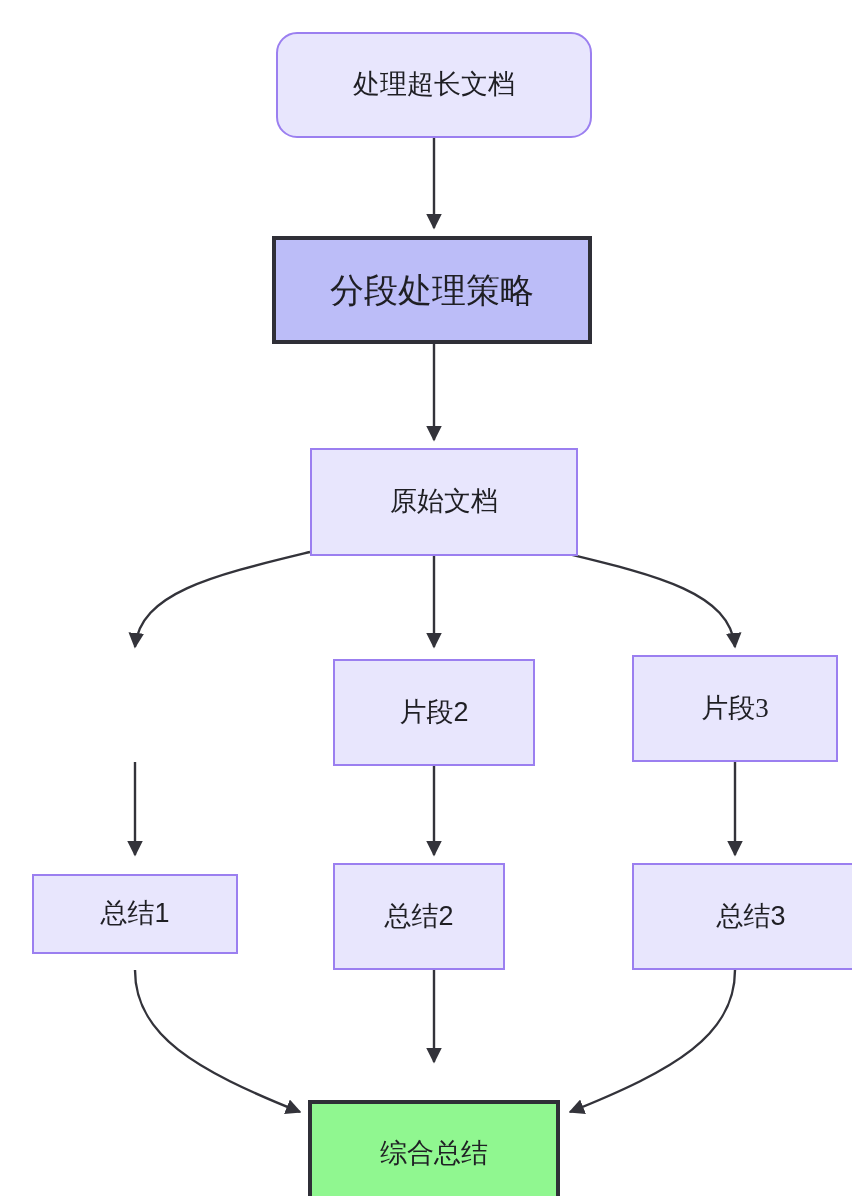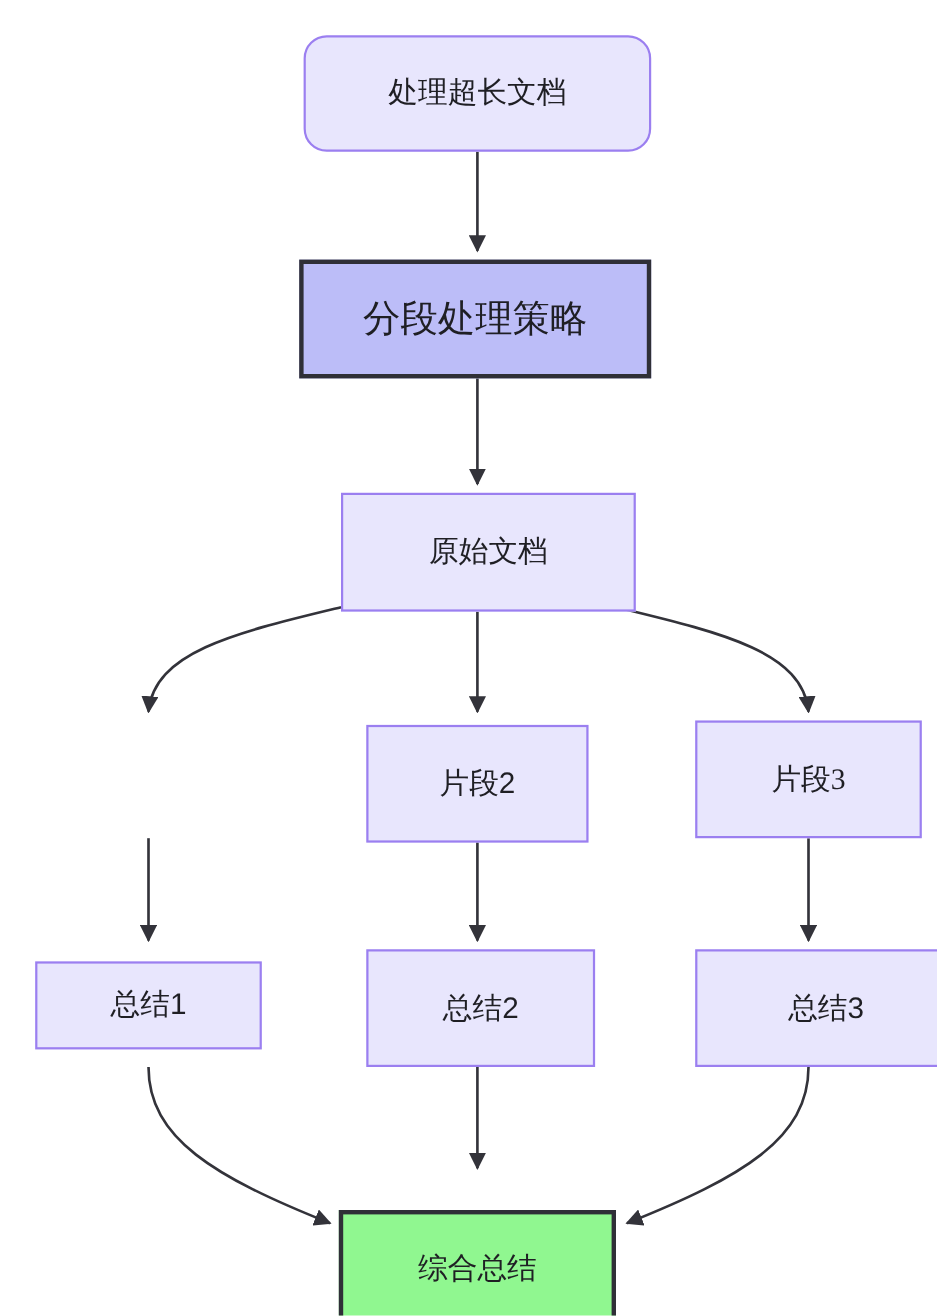--- a/index.html
+++ b/index.html
@@ -114,21 +114,21 @@
   </div>
 
   <div class="node lavender" style="left:632px; top:655px; width:206px; height:107px;font-family:Liberation Serif, serif;">
     <span class="node-label">片段3</span>
   </div>
 
   <div class="node lavender" style="left:32px; top:874px; width:206px; height:80px;">
     <span class="node-label">总结1</span>
   </div>
 
-  <div class="node lavender" style="left:333px; top:863px; width:208px; height:107px;justify-content:center;">
+  <div class="node lavender" style="left:333px; top:863px; width:172px; height:107px;justify-content:center;">
     <span class="node-label">总结2</span>
   </div>
 
   <div class="node lavender" style="left:632px; top:863px; width:238px; height:107px;">
     <span class="node-label">总结3</span>
   </div>
 
   <div class="node green" style="left:308px; top:1100px; width:252px; height:108px;">
     <span class="node-label">综合总结</span>
   </div>

